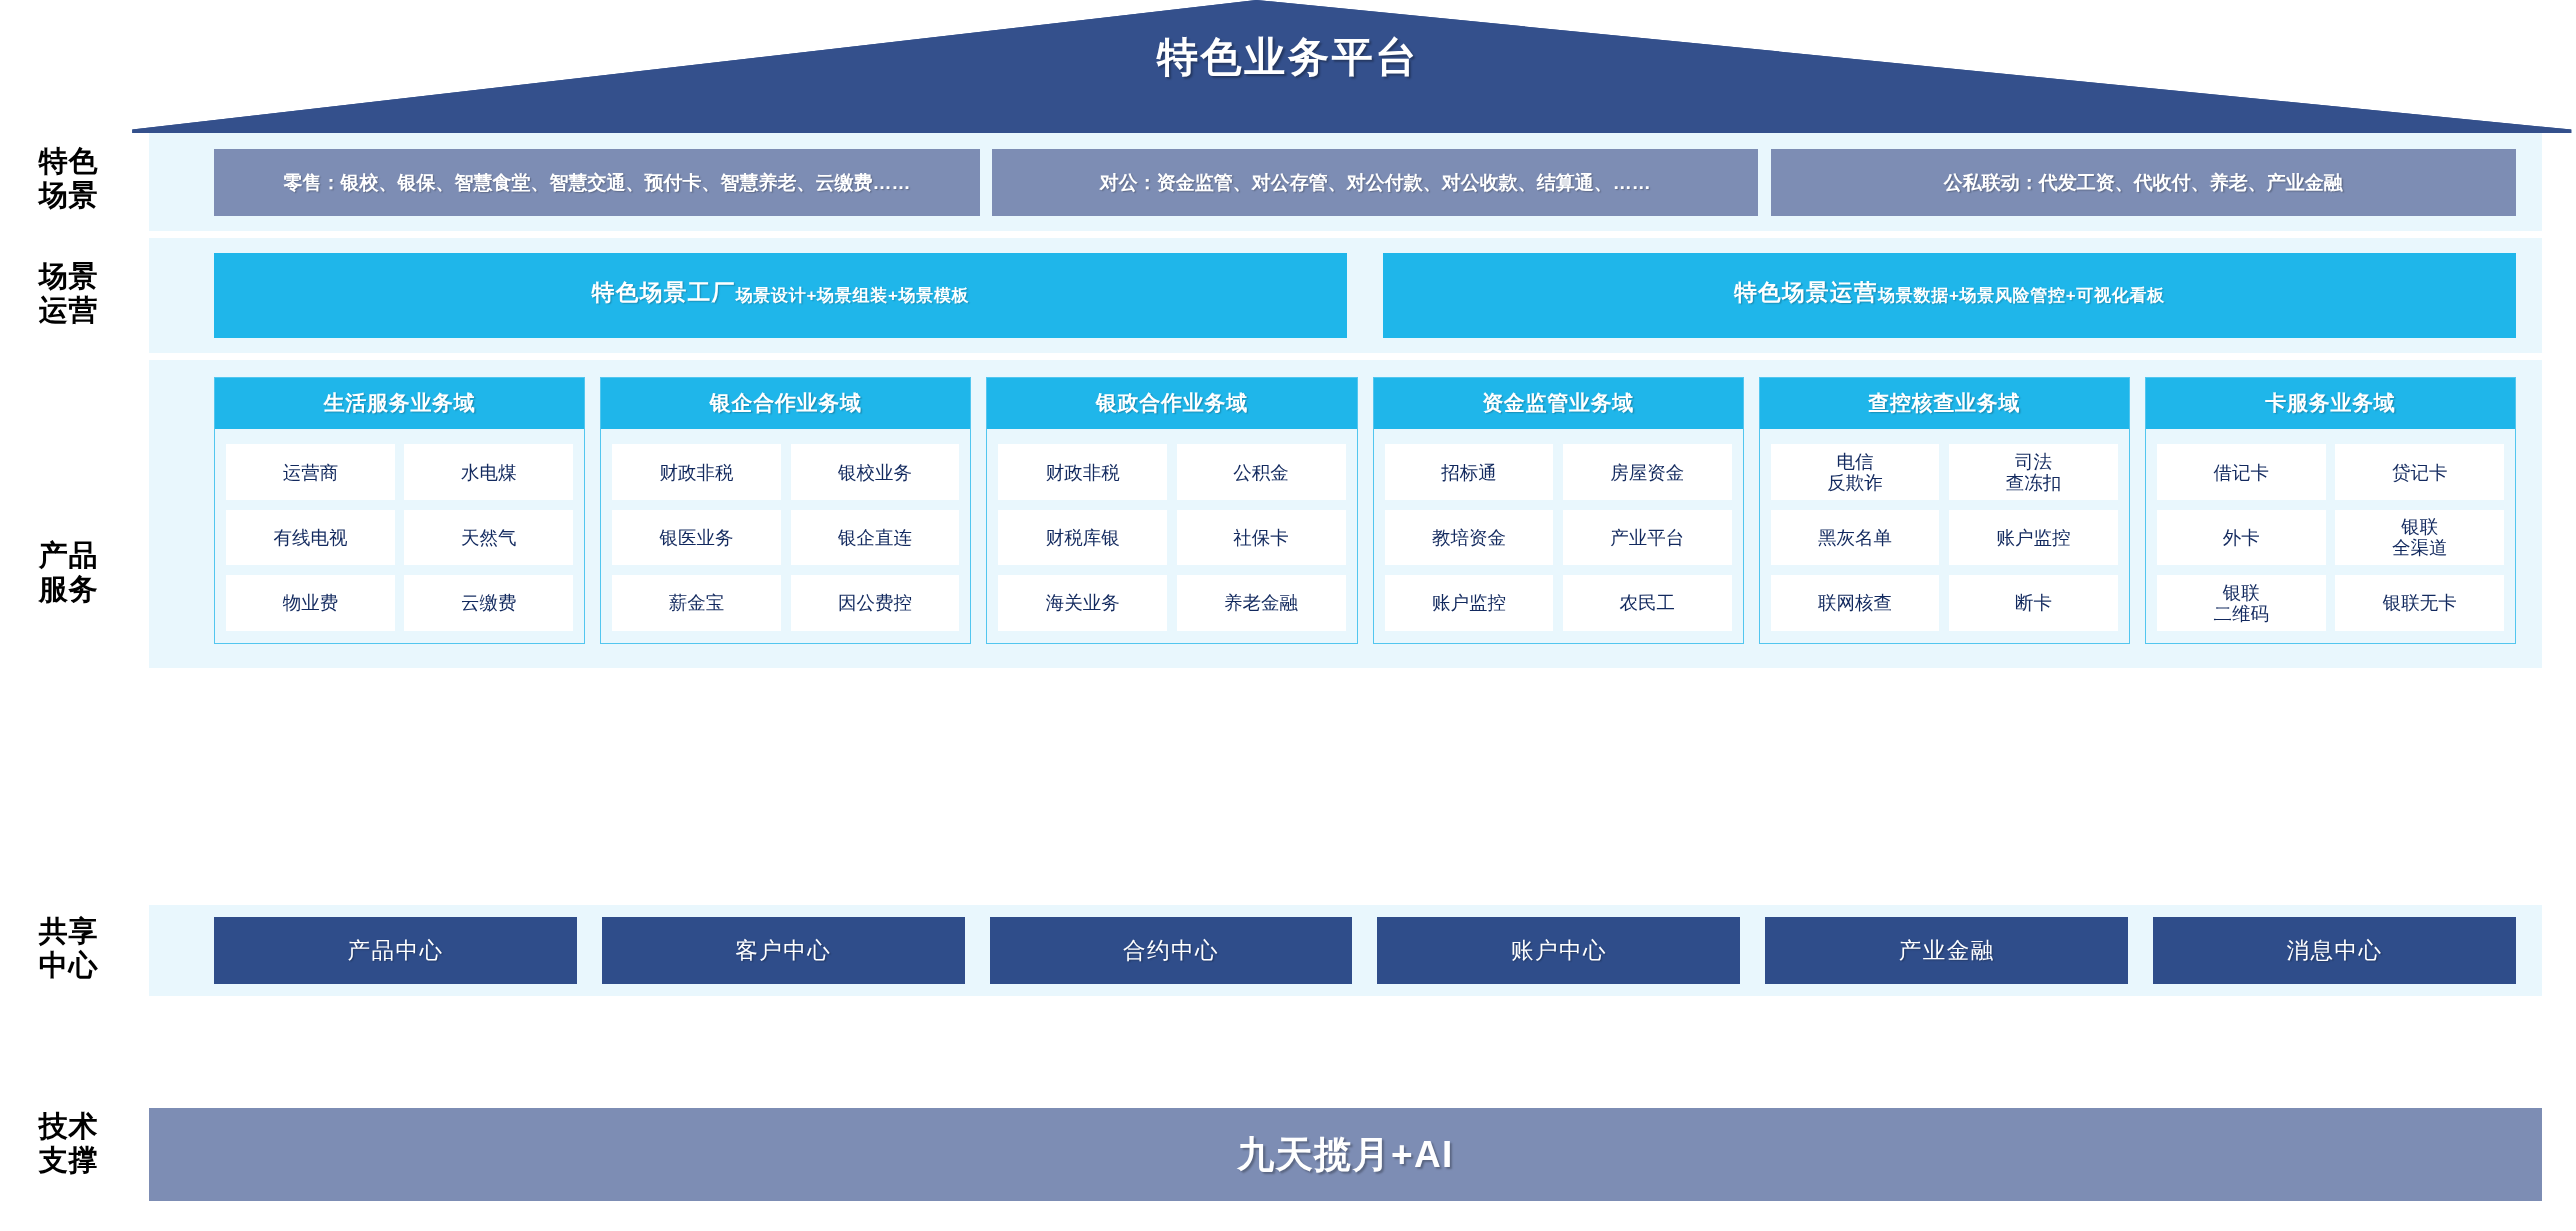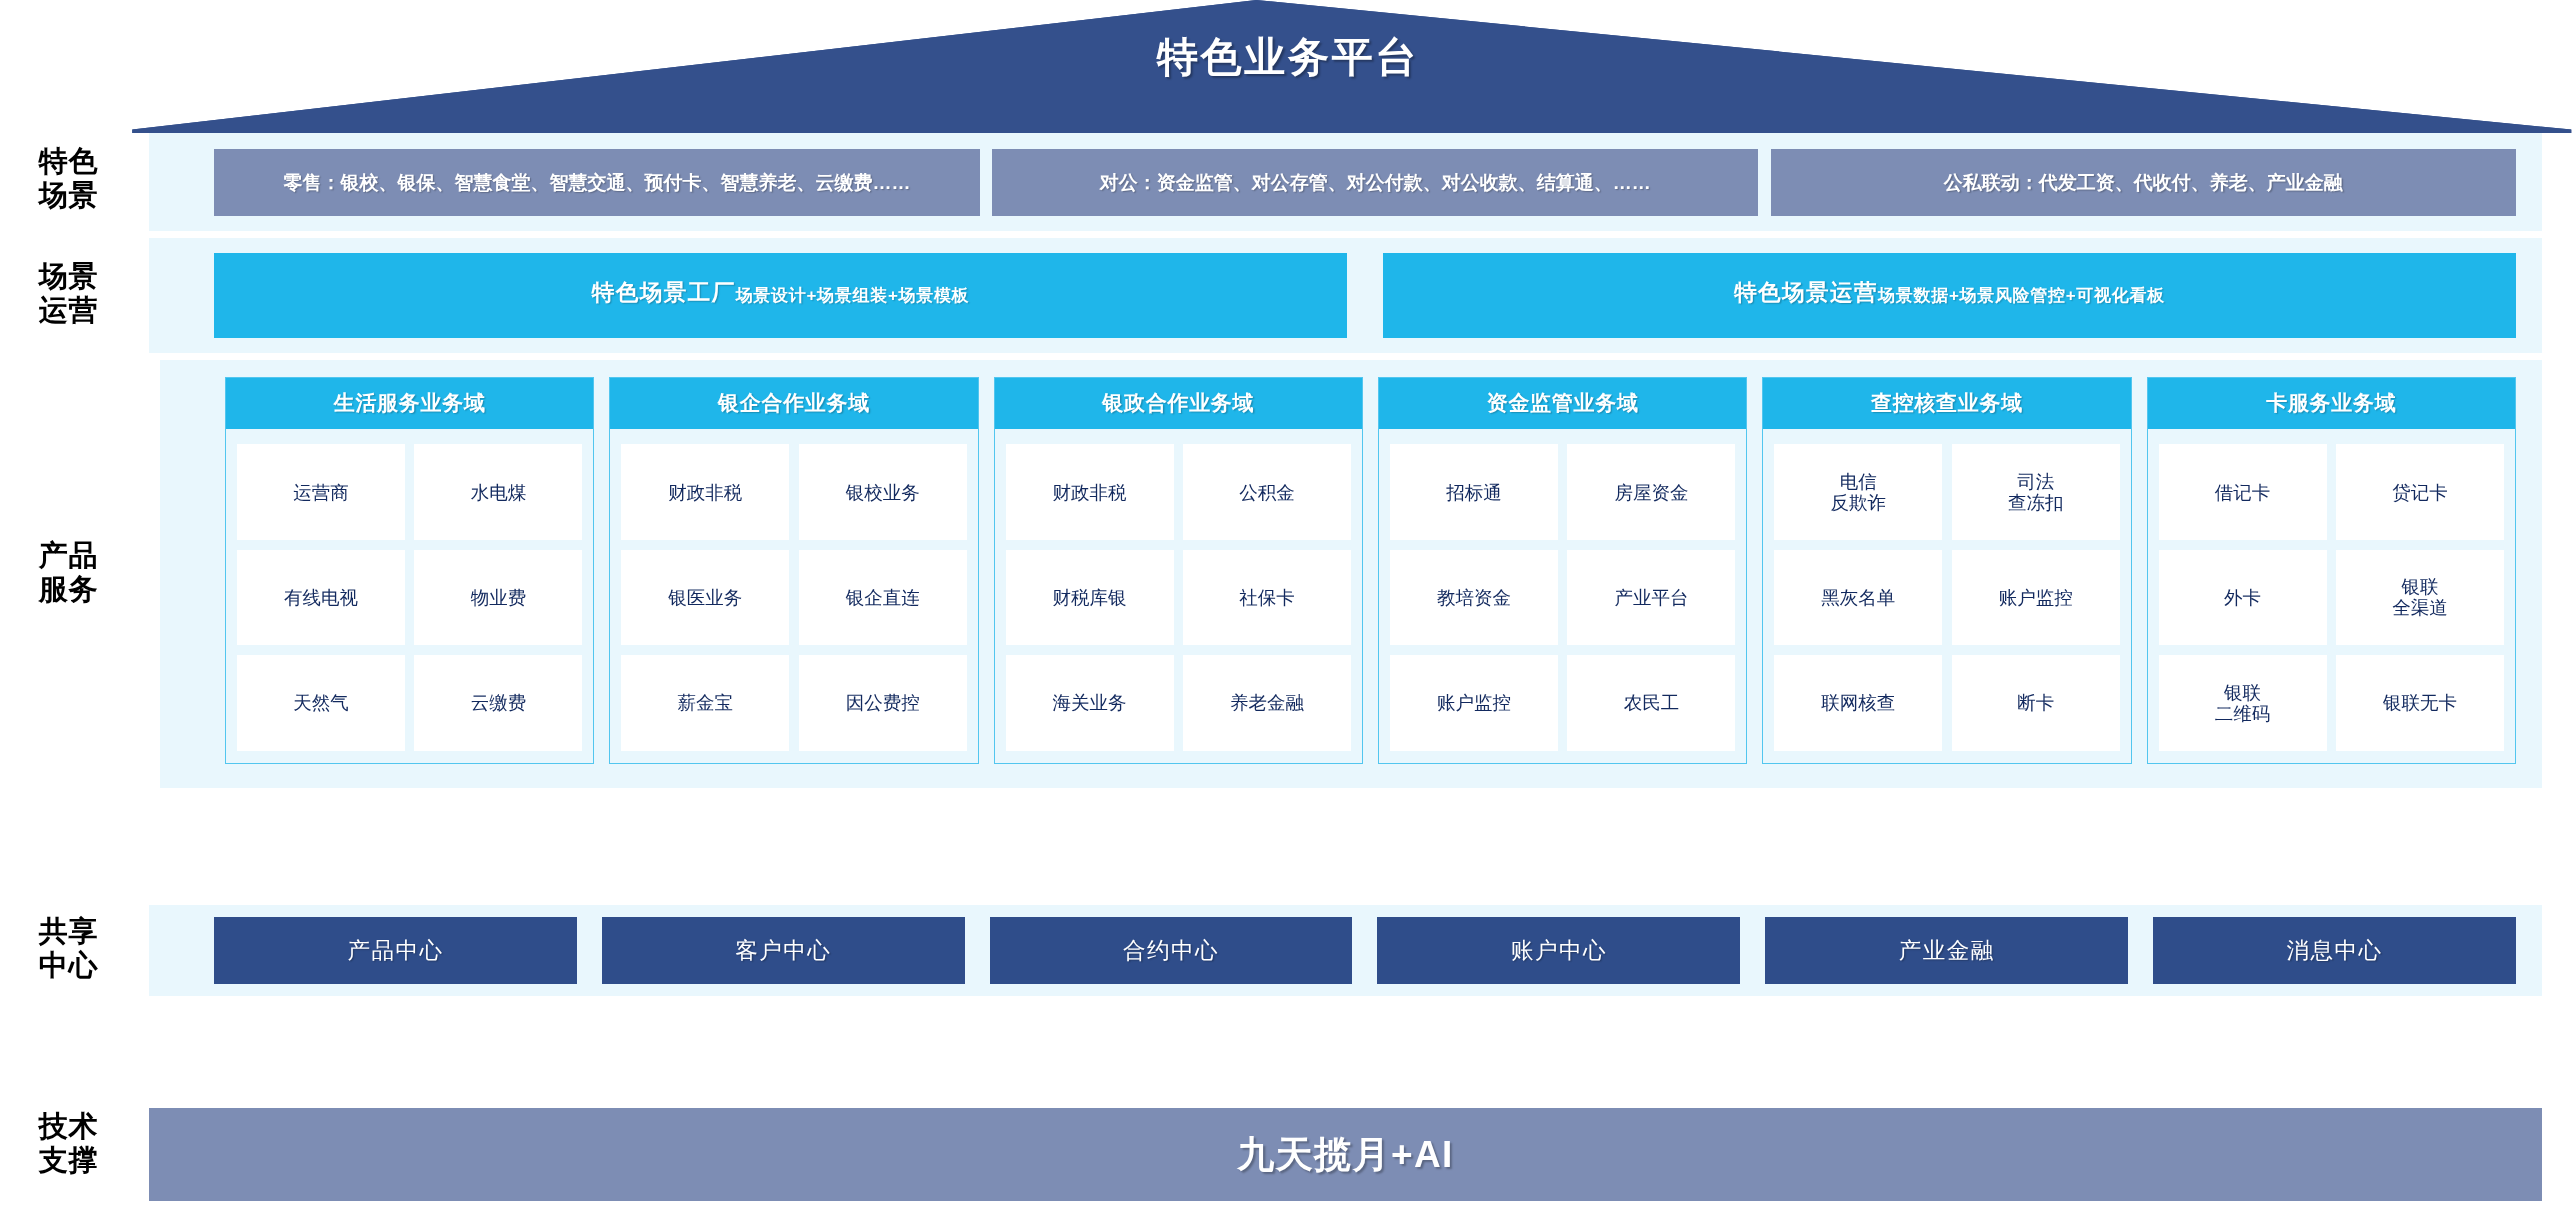--- a/index.html
+++ b/index.html
@@ -59,21 +59,21 @@
   .op-box{
     flex:1;background:#1fb6ea;color:#ffffff;
     display:flex;flex-direction:row;align-items:center;justify-content:center;
     text-align:center;
   }
   .op-title{font-size:22.6px;font-weight:bold;letter-spacing:1.4px;
             text-shadow:1.4px 1.4px 1.4px rgba(0,0,0,.22);margin-bottom:6.2px;}
   .op-sub{font-size:17px;font-weight:bold;letter-spacing:0.7px;
           text-shadow:1.4px 1.4px 1.4px rgba(0,0,0,.18);}
   
-  #row-product .panel{top:0;height:428px;margin-left:11px;}
+  #row-product .panel{top:0;height:308px;}
   .dom-strip{
     position:absolute;left:65px;right:26px;top:17px;bottom:24px;
     display:flex;gap:15px;
   }
   .domain{
     flex:1;display:flex;flex-direction:column;
     border:1.4px solid #52c6ef;box-sizing:border-box;background:#e9f7fd;
   }
   .domain-head{
     background:#1fb6ea;color:#ffffff;
@@ -161,22 +161,22 @@
   <div class="row-label" style="top: 179px; white-space: pre-line;">产品
 服务</div>
   <div class="panel">
     <div class="dom-strip" id="domain-strip">
         <div class="domain">
           <div class="domain-head">生活服务业务域</div>
           <div class="domain-body">
             <div class="cell">运营商</div>
             <div class="cell">水电煤</div>
             <div class="cell">有线电视</div>
+            <div class="cell">天然气</div>
             <div class="cell">物业费</div>
-            <div class="cell">天然气</div>
             <div class="cell">云缴费</div>
           </div>
         </div>
         <div class="domain">
           <div class="domain-head">银企合作业务域</div>
           <div class="domain-body">
             <div class="cell">财政非税</div>
             <div class="cell">银校业务</div>
             <div class="cell">银医业务</div>
             <div class="cell">银企直连</div>

